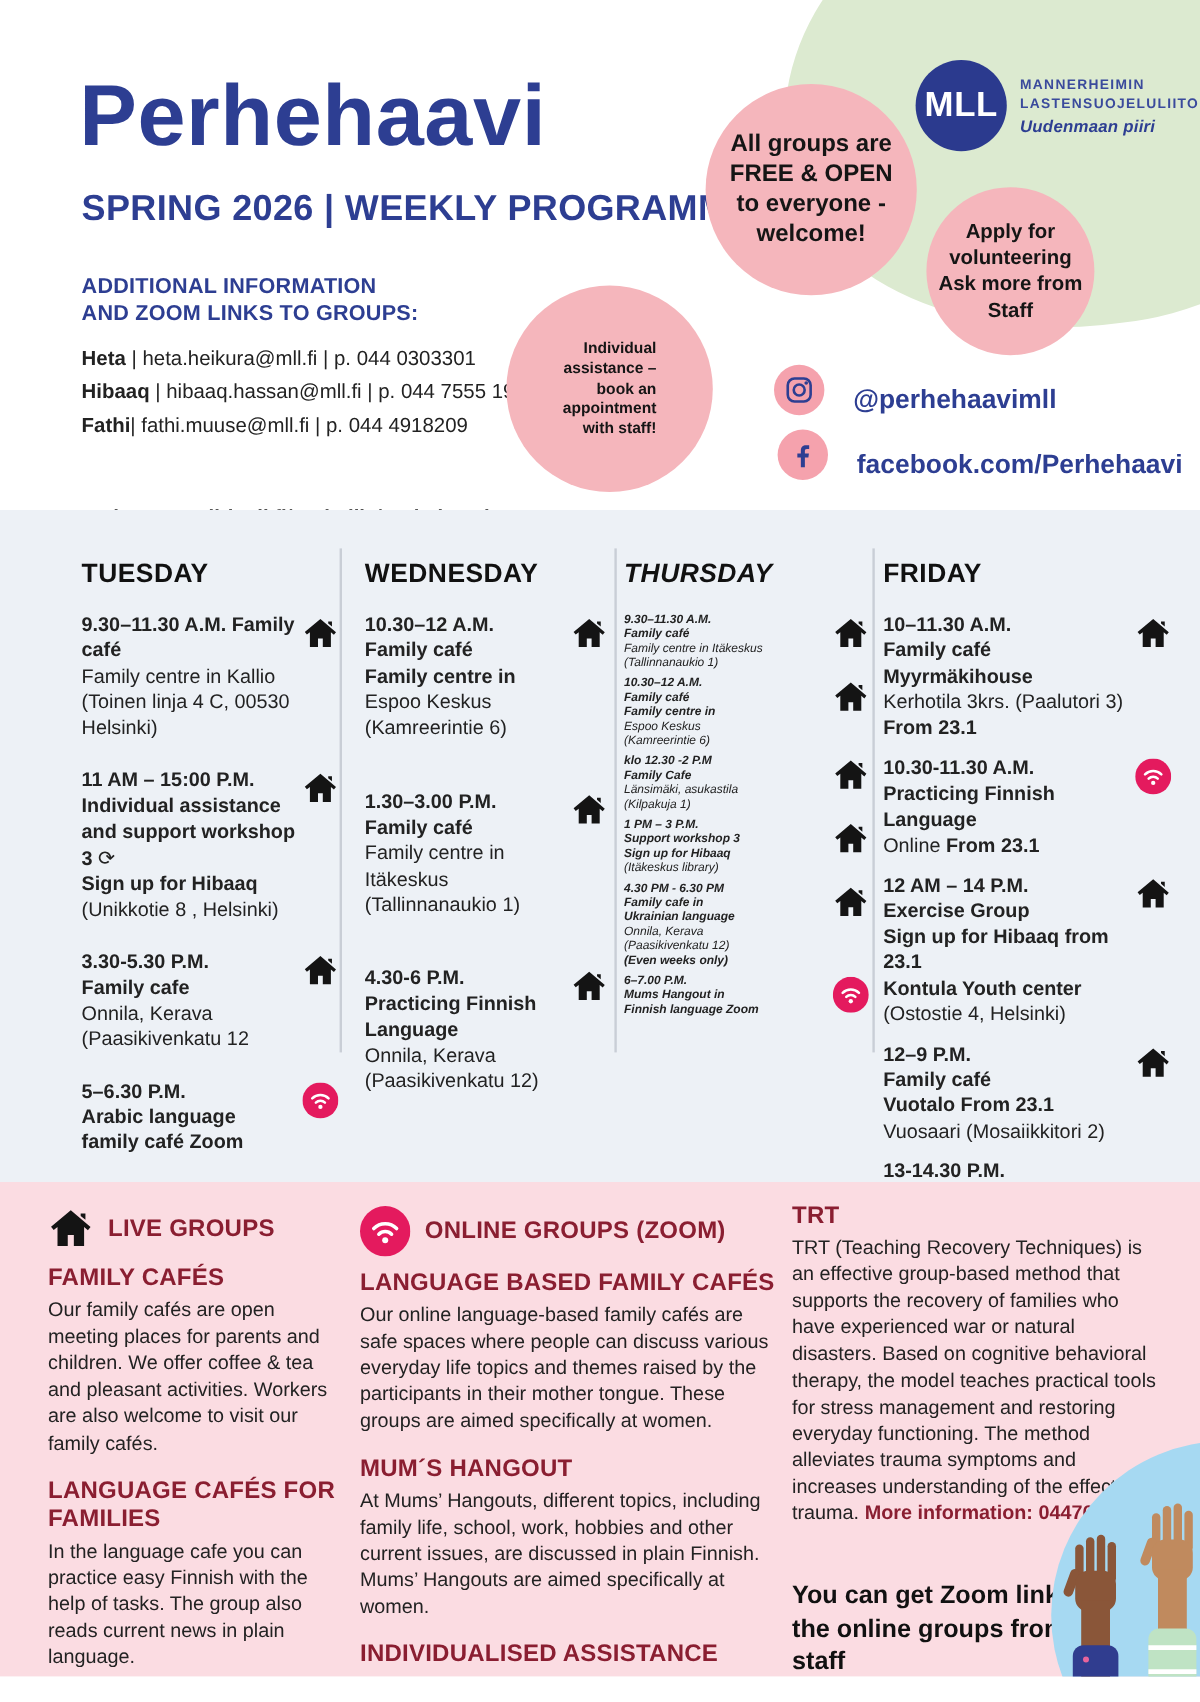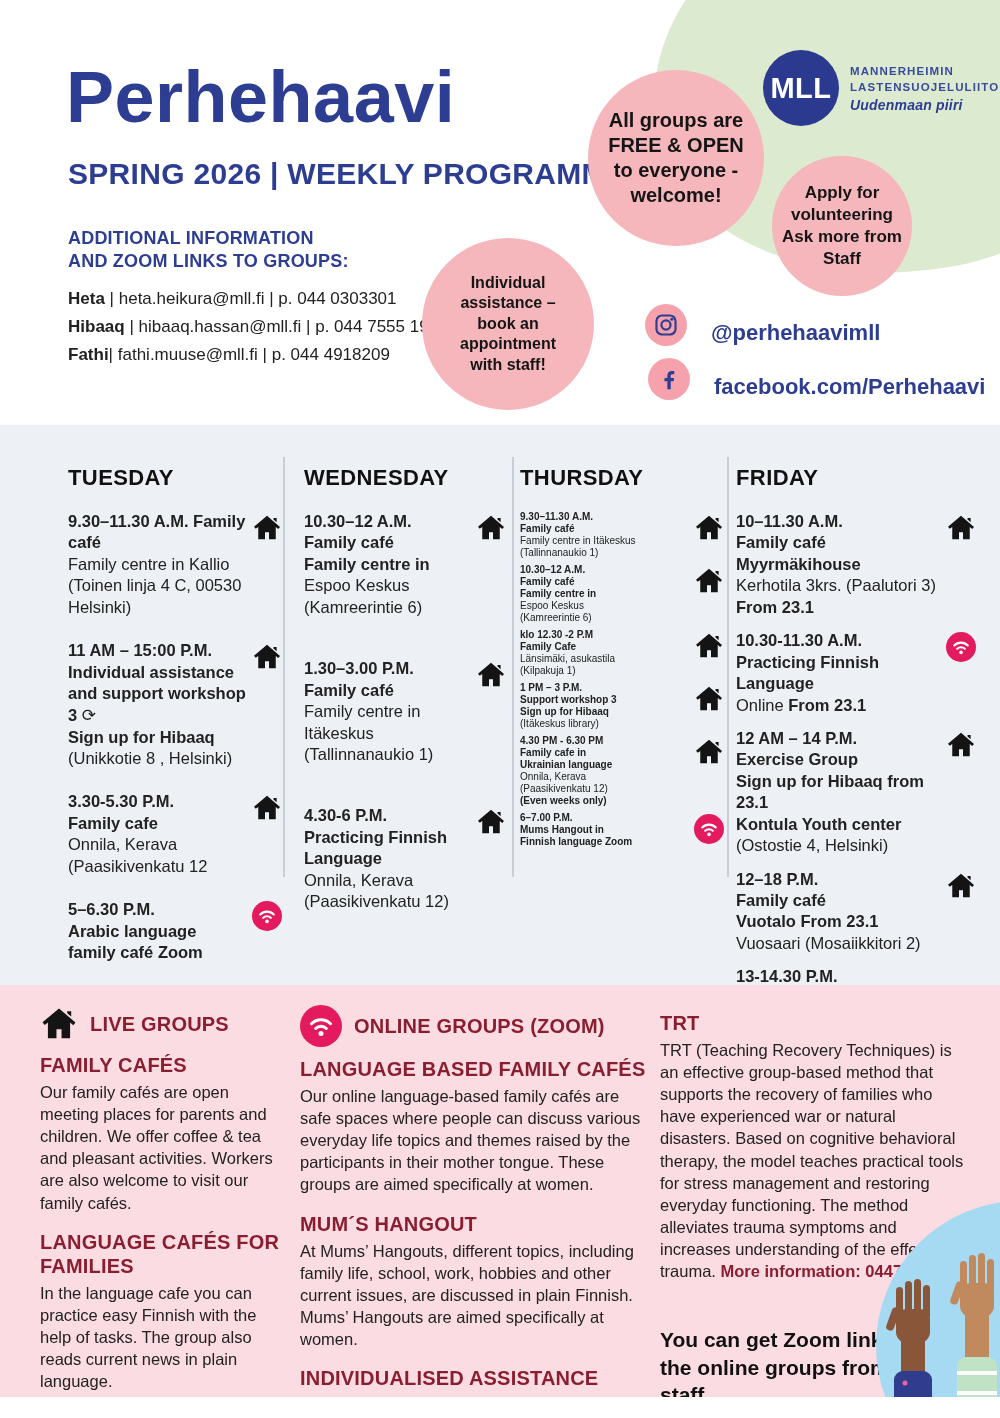--- a/index.html
+++ b/index.html
@@ -13,37 +13,37 @@
   .page-subtitle{left:68px;top:157px;font-size:30px;font-weight:700;color:#2d3e92;letter-spacing:.3px;}
   .info-heading{left:68px;top:227px;font-size:18px;font-weight:700;color:#2d3e92;
                 white-space:pre-line;line-height:1.3;letter-spacing:.2px;}
   .contacts{left:68px;top:285px;font-size:17px;line-height:1.66;color:#222;}
   .contacts .b{font-weight:700;}
   .website{font-weight:700;margin-top:48px;}
   .bubble{background:#f5b6bc;border-radius:50%;display:flex;align-items:center;justify-content:center;
           text-align:center;font-weight:700;color:#151515;white-space:pre-line;}
   #bubble-free{left:588px;top:70px;width:176px;height:176px;font-size:20px;line-height:1.25;}
   #bubble-vol{left:772px;top:156px;width:140px;height:140px;font-size:17px;line-height:1.3;}
-  #bubble-ind{left:422px;top:238px;width:172px;height:172px;font-size:16px;line-height:1.28;}
+  #bubble-ind{left:422px;top:238px;width:172px;height:172px;font-size:13px;line-height:1.28;text-align:right;}
   .logo-circle{left:763px;top:50px;width:76px;height:76px;border-radius:50%;background:#2b3a8e;color:#fff;
                display:flex;align-items:center;justify-content:center;font-weight:700;font-size:29px;letter-spacing:.5px;}
   .logo-text{left:850px;top:63px;color:#3a4a9c;font-size:11.5px;letter-spacing:1.1px;line-height:1.4;font-weight:700;}
   .logo-region{font-size:14px;font-style:italic;letter-spacing:.2px;color:#2d3e92;margin-top:1px;}
   .social-row{display:flex;align-items:flex-end;gap:24px;}
   #ig-row{left:645px;top:304px;}
   #fb-row{left:648px;top:358px;}
   .social-icon{width:42px;height:42px;border-radius:50%;background:#f5a2ad;display:flex;align-items:center;justify-content:center;}
   .social-label{font-size:22px;font-weight:700;color:#2d3e92;}
   
   .schedule{left:0;top:425px;width:1000px;height:560px;background:#edf1f6;}
   .divider{position:absolute;top:32px;width:2px;height:420px;background:#c9ced6;}
   .day-col{position:absolute;top:40px;}
   #day-0{left:68px;width:214px;}  #day-0 .entries{gap:22px;}
   #day-1{left:304px;width:202px;} #day-1 .entries{gap:40px;}
-  #day-2{left:520px;width:204px;} #day-2 .entries{gap:5px;}
+  #day-2{left:520px;width:204px;font-style:italic;} #day-2 .entries{gap:5px;}
   #day-2 .entry-text{font-size:10px;line-height:1.2;}
   #day-3{left:736px;width:240px;} #day-3 .entries{gap:12px;}
   .day-title{font-size:22px;font-weight:700;letter-spacing:.4px;margin:0 0 20px 0;color:#111;}
   .entries{display:flex;flex-direction:column;}
   .entry{display:flex;align-items:flex-start;}
   .entry-text{flex:1;font-size:16.5px;line-height:1.3;color:#222;}
   .entry-text .b{font-weight:700;}
   .entry-icon{width:30px;flex-shrink:0;margin-left:6px;margin-top:2px;}
   .entry-icon svg{display:block;width:30px;height:30px;}
   .entry-icon.bus{width:58px;align-self:flex-end;margin-bottom:2px;}
@@ -53,21 +53,21 @@
   .bottom{left:0;top:985px;width:1000px;height:412px;background:#fbdce2;overflow:hidden;}
   .bottom-col{position:absolute;top:20px;}
   #bcol-1{left:40px;width:242px;}
   #bcol-2{left:300px;width:350px;}
   #bcol-3{left:660px;width:306px;top:16px;}
   .group-header{display:flex;align-items:center;gap:12px;margin-bottom:9px;}
   .group-header h3{font-size:20px;font-weight:700;color:#8a1e31;margin:0;letter-spacing:.2px;}
   .group-header .gicon svg{display:block;}
   .bottom h4{font-size:20px;font-weight:700;color:#8a1e31;margin:16px 0 4px 0;line-height:1.2;letter-spacing:.2px;}
   .bottom h4.first{margin-top:10px;}
-  #bcol-3 h4{margin-top:10px;}
+  #bcol-3 h4{margin-top:0;}
   .bottom p{font-size:16.5px;line-height:1.34;margin:0 0 4px 0;color:#222;}
   .more-info{color:#8a1e31;font-weight:700;}
   .zoom-note{font-size:21px;font-weight:700;margin-top:44px;width:272px;line-height:1.3;color:#111;}
   .hands-circle{position:absolute;left:876px;top:216px;width:290px;height:290px;border-radius:50%;background:#a6d9f2;}
   .hands-circle svg{display:block;width:100%;height:100%;}
 </style>
 </head>
 <body>
 
 <div class="page">
@@ -301,21 +301,21 @@
           </div>
           <div class="entry">
             <div class="entry-text"><span class="b">12 AM – 14 P.M.</span><br><span class="b">Exercise Group</span><br><span class="b">Sign up for Hibaaq from 23.1</span><br><span class="b">Kontula Youth center</span><br><span>(Ostostie 4, Helsinki)</span></div>
             <div class="entry-icon">
               <svg viewBox="0 0 24 24">
                 <path fill="#141414" d="M17.2 3.9h2.5v3.4l-2.5-2.1V3.9Z M12 2.2 1.6 10.9l1.4 1.7L5 11.1V21h5.4v-5.7h3.2V21H19v-9.9l2 1.7 1.4-1.7L12 2.2Z"></path>
               </svg>
             </div>
           </div>
           <div class="entry">
-            <div class="entry-text"><span class="b">12–18 P.M.</span><br><span class="b">Family café</span><br><span class="b">Vuotalo From 23.1</span><br><span>Vuosaari (Mosaiikkitori 2)</span></div>
+            <div class="entry-text"><span class="b">12–9 P.M.</span><br><span class="b">Family café</span><br><span class="b">Vuotalo From 23.1</span><br><span>Vuosaari (Mosaiikkitori 2)</span></div>
             <div class="entry-icon">
               <svg viewBox="0 0 24 24">
                 <path fill="#141414" d="M17.2 3.9h2.5v3.4l-2.5-2.1V3.9Z M12 2.2 1.6 10.9l1.4 1.7L5 11.1V21h5.4v-5.7h3.2V21H19v-9.9l2 1.7 1.4-1.7L12 2.2Z"></path>
               </svg>
             </div>
           </div>
           <div class="entry">
             <div class="entry-text"><span class="b">13-14.30  P.M.</span><br><span class="b">Field trip day</span><span> starting January 30 (last Friday of every month)</span><br><span>Ask Heta for more</span></div>
             <div class="entry-icon bus">
               <svg viewBox="0 0 60 44" fill="none" stroke="#3a3a3a" stroke-width="1.5" stroke-linecap="round" stroke-linejoin="round">

